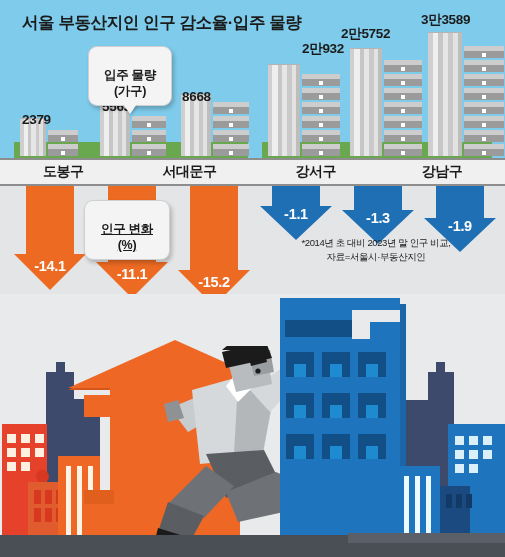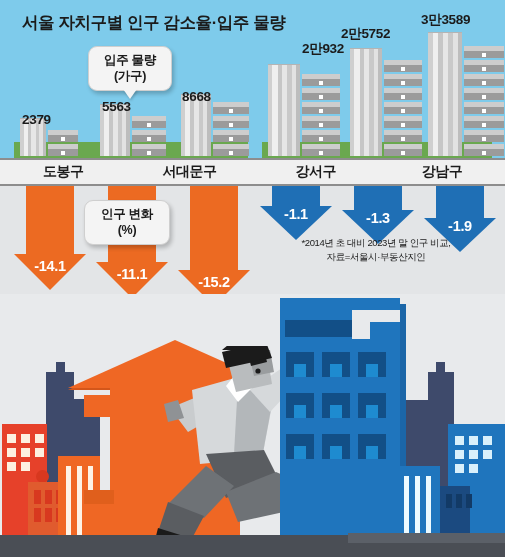--- a/index.html
+++ b/index.html
@@ -63,21 +63,21 @@
     position: absolute; text-align: center;
     font-size: 13.5px; font-weight: bold; color: #1b1b1b;
     white-space: nowrap; letter-spacing: -0.3px;
   }
 
   
   .bubble {
     position: absolute;
     background: #f4f4f4; border: 1px solid #cfcfcf; border-radius: 9px;
     box-shadow: 2px 3px 4px rgba(0,0,0,0.22);
-    text-align: center; padding: 5px 12px 6px;
+    text-align: center; padding: 20px 12px 6px;
     font-size: 12.5px; font-weight: bold; color: #1b1b1b; line-height: 1.28;
     letter-spacing: -0.3px;
   }
   .bubble .tail {
     position: absolute; left: 50%; bottom: -9px; margin-left: -7px;
     width: 0; height: 0;
     border-left: 7px solid transparent; border-right: 7px solid transparent;
     border-top: 10px solid #f4f4f4;
     filter: drop-shadow(1px 2px 1px rgba(0,0,0,0.18));
   }
@@ -284,21 +284,21 @@
               <span class="win"></span>
             </div>
             <div class="floor">
               <span class="win"></span>
             </div>
           </div>
         </div>
         <div class="bval" style="left: 421px; top: 11px;">3만3589</div>
       </div>
 
-    <div class="title">서울 자치구별 인구 감소율·입주 물량</div>
+    <div class="title">서울 부동산지인 인구 감소율·입주 물량</div>
 
     <div class="bubble" style="left:88px; top:46px; width:84px;">
       <div>입주 물량</div>
       <div>(가구)</div>
       <span class="tail"></span>
     </div>
   </div>
 
   <div class="labelbar" id="labelbar">
       <div class="cell">도봉구</div>
@@ -335,21 +335,21 @@
           <div class="aval" style="top: 24px;">-1.3</div>
         </div>
         <div class="arrow" style="left: 424px; width: 72px; height: 66px;">
           <div class="shaft" style="height: 32px; background: rgb(31, 111, 181);"></div>
           <div class="head" style="top: 32px; border-top: 34px solid rgb(31, 111, 181);"></div>
           <div class="aval" style="top: 32px;">-1.9</div>
         </div>
       </div>
   </div>
 
-  <div class="bubble" style="left:84px; top:200px; width:86px; z-index:9;">
+  <div class="bubble" style="left:84px; top:200px; width:86px; z-index:9;text-decoration:underline;">
     <div>인구 변화</div>
     <div>(%)</div>
   </div>
 
   <div class="footnote">
     <div>*2014년 초 대비 2023년 말 인구 비교,</div>
     <div>자료=서울시·부동산지인</div>
   </div>
 
   <div class="illus">

